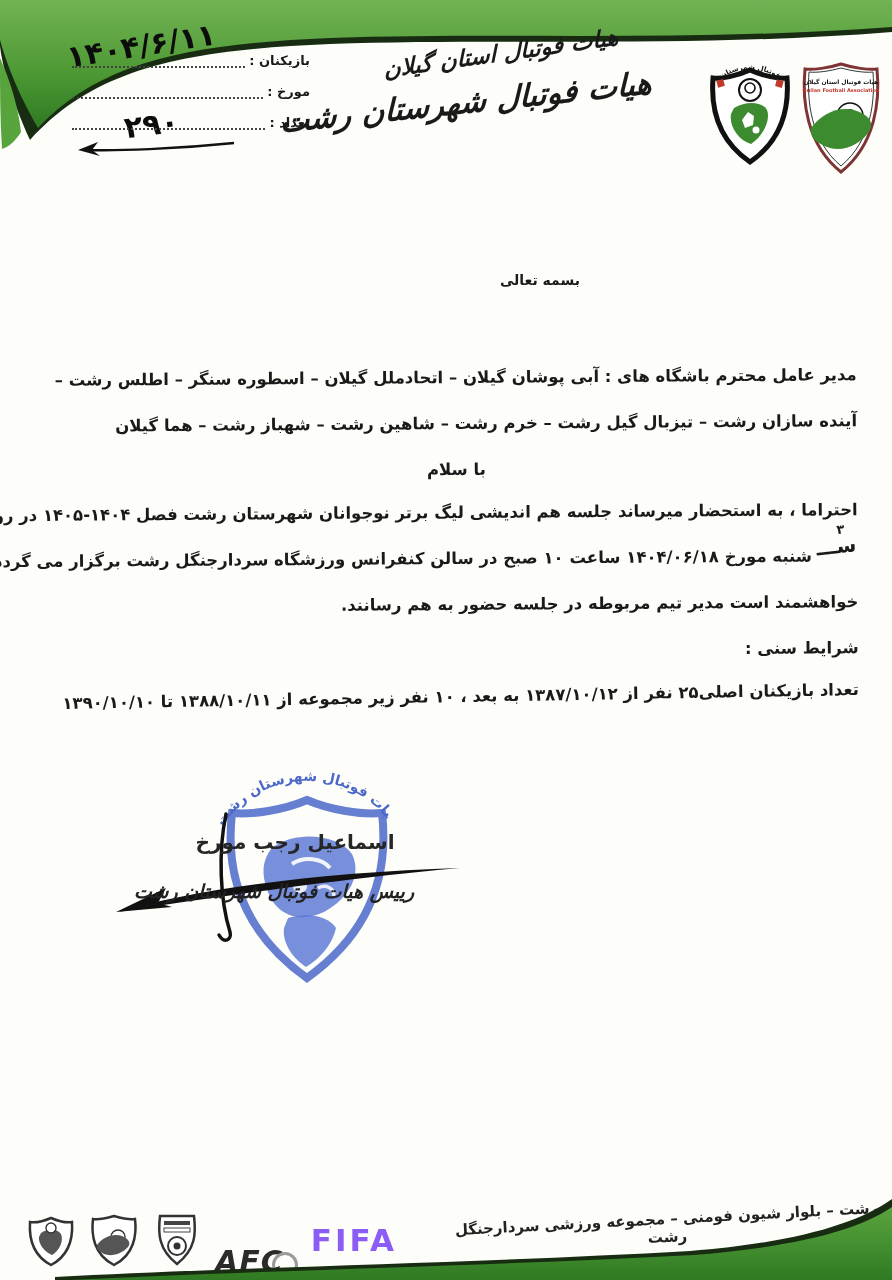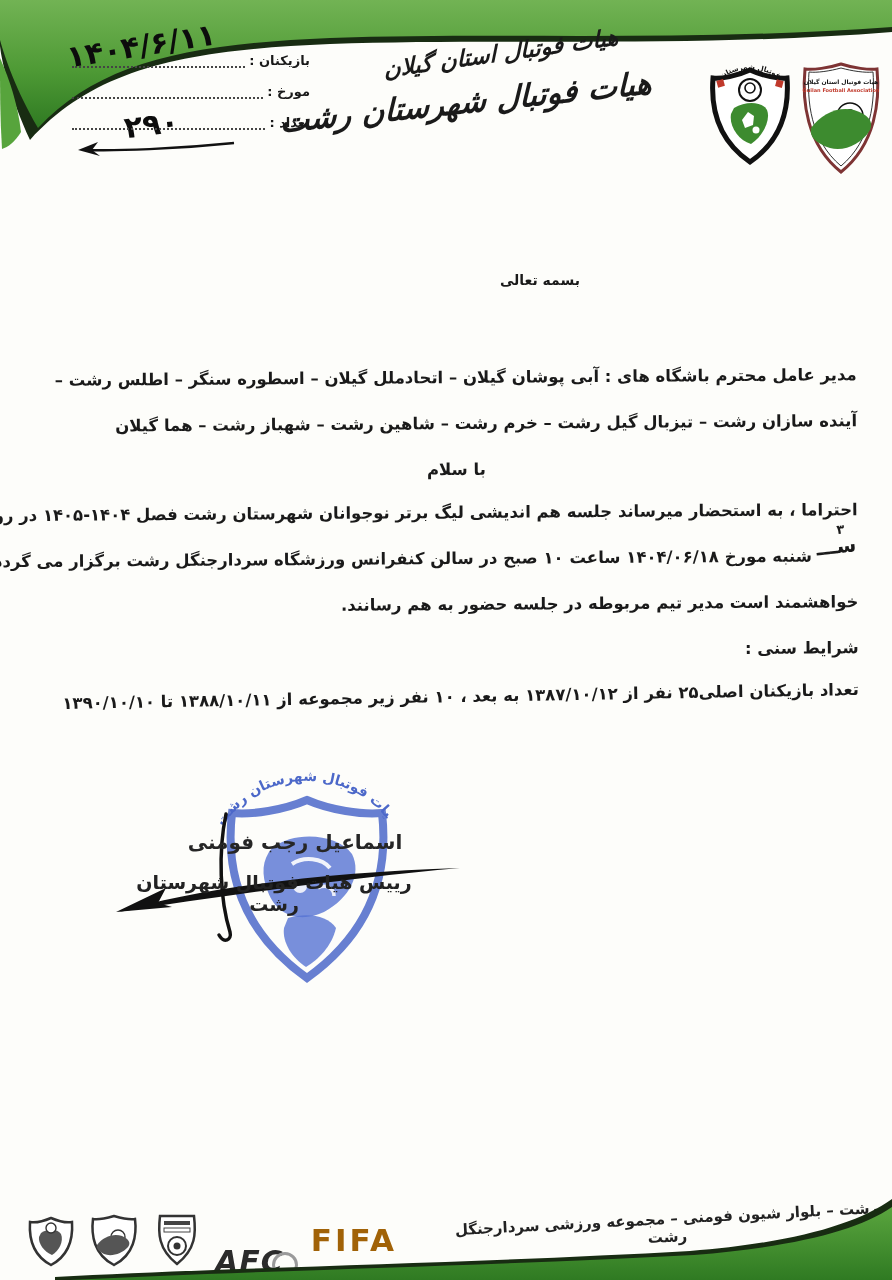--- a/index.html
+++ b/index.html
@@ -38,29 +38,29 @@
   .bl-center{text-align:center;margin-bottom:24px;}
   .bl-indent{padding-right:46px;}
   .hand-day{position:absolute;right:2px;top:-12px;font-size:20px;font-weight:bold;transform:rotate(-6deg);}
   .hand-day .sup{position:absolute;top:-12px;right:10px;font-size:13px;}
 
   
   .sign-block{position:absolute;top:768px;left:108px;width:350px;height:230px;}
   .stamp-svg{position:absolute;left:92px;top:0;width:215px;height:225px;opacity:0.92;}
   .sig-svg{position:absolute;left:0;top:40px;width:360px;height:140px;}
   .signer-name{position:absolute;top:62px;left:62px;width:250px;text-align:center;font-size:20px;font-weight:bold;color:#262626;}
-  .signer-title{position:absolute;top:103px;left:6px;width:320px;text-align:center;font-size:19px;font-weight:bold;color:#222;}
+  .signer-title{position:absolute;top:112px;left:6px;width:320px;text-align:center;font-size:19px;font-weight:bold;color:#222;font-style:italic;}
 
   
   .footer-logos{position:absolute;left:26px;top:1200px;display:flex;align-items:center;gap:13px;direction:ltr;}
   .flogo{width:50px;height:54px;}
   .afc-wrap{position:relative;display:flex;align-items:center;direction:ltr;margin-top:44px;}
   .afc-text{font-size:30px;font-weight:bold;font-style:italic;color:#2b2b2b;letter-spacing:1px;}
   .afc-ball{width:20px;height:20px;border:3px solid #9a9a9a;border-radius:50%;margin-left:-12px;margin-top:6px;}
-  .fifa-text{font-size:31px;font-weight:bold;color:#a16207;letter-spacing:3px;}
+  .fifa-text{font-size:31px;font-weight:bold;color:#8b5cf6;letter-spacing:3px;}
   .footer-address{position:absolute;top:1210px;left:452px;width:430px;text-align:center;font-size:15px;font-weight:bold;transform:rotate(-3deg);color:#222;}
 </style>
 </head>
 <body>
 
 <div class="page">
 
   <svg class="band band-top" viewBox="0 0 892 150" preserveAspectRatio="none">
     <defs>
       <linearGradient id="gTop" x1="0" y1="0" x2="0" y2="1">
@@ -160,21 +160,21 @@
       <path d="M88,150 C108,144 128,148 136,160 C132,178 118,192 106,199 C92,190 82,174 84,160 Z" fill="#4565cf" opacity="0.78"></path>
       <path d="M92,96 C104,88 122,90 130,100" stroke="#fff" stroke-width="4" fill="none" opacity="0.9"></path>
       <circle cx="100" cy="118" r="7" fill="#fff" opacity="0.85"></circle>
       <path d="M118,120 C126,116 134,120 134,128" stroke="#fff" stroke-width="3.5" fill="none" opacity="0.85"></path>
     </svg>
     <svg class="sig-svg" viewBox="0 0 360 140">
       <path d="M118,6 C110,44 112,92 122,124 C124,132 116,136 111,127" fill="none" stroke="#111" stroke-width="3.5" stroke-linecap="round"></path>
       <path d="M352,60 C260,68 140,84 10,104 C90,80 220,64 352,60 Z" fill="#111"></path>
       <path d="M8,104 L58,80 L50,95 L64,99 Z" fill="#111"></path>
     </svg>
-    <div class="signer-name">اسماعیل رجب فومنی</div>
+    <div class="signer-name">اسماعیل رجب مورخ</div>
     <div class="signer-title">رییس هیات فوتبال شهرستان رشت</div>
   </div>
 
   <div class="footer-logos">
     <svg class="flogo" viewBox="0 0 50 54">
       <path d="M25,5 C32,8 41,10 46,9 C47,24 44,42 25,52 C6,42 3,24 4,9 C9,10 18,8 25,5 Z" fill="#fff" stroke="#333" stroke-width="2.5"></path>
       <path d="M15,20 C22,15 32,16 35,21 C38,28 33,38 26,42 C18,39 12,30 13,24 Z" fill="#555"></path>
       <circle cx="25" cy="15" r="5" fill="#fff" stroke="#333" stroke-width="1.4"></circle>
     </svg>
     <svg class="flogo" viewBox="0 0 50 54">

